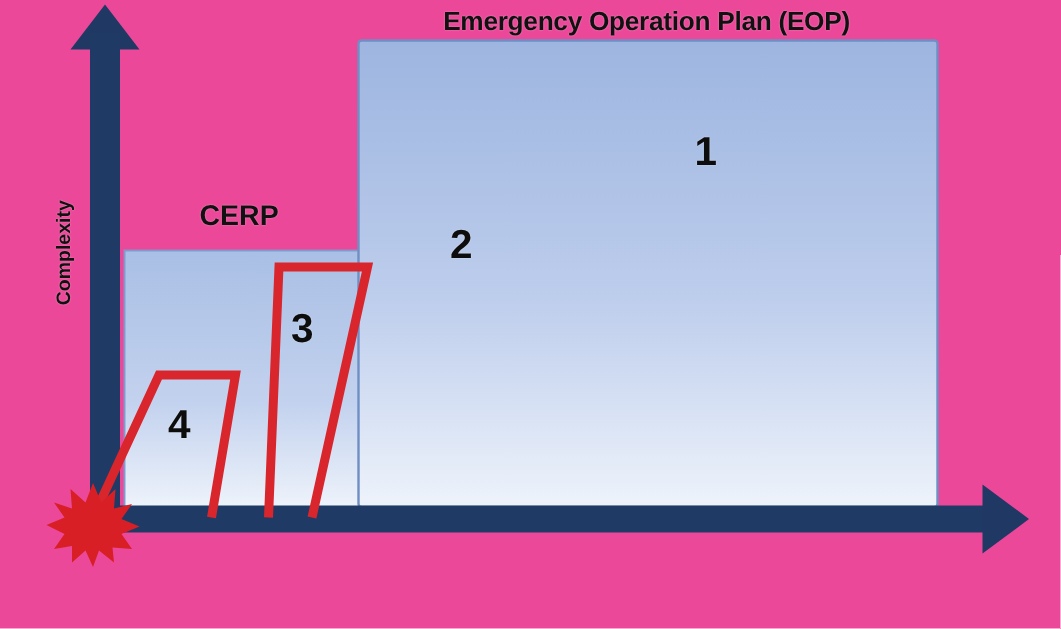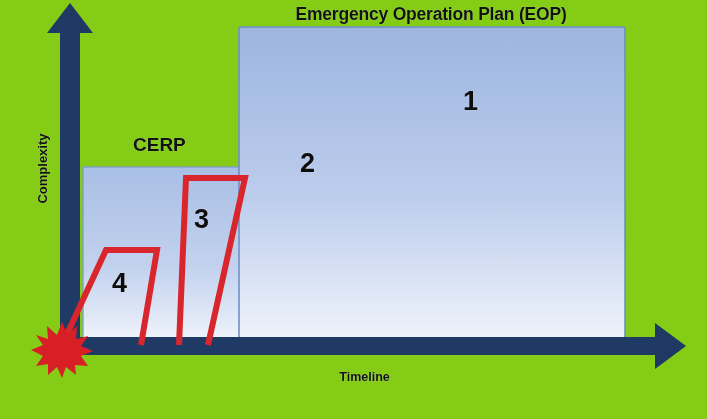--- a/index.html
+++ b/index.html
@@ -10,21 +10,21 @@
   body {
     width: 707px;
     height: 419px;
     font-family: "Liberation Sans", sans-serif;
     overflow: hidden;
   }
   #diagram {
     position: relative;
     width: 707px;
     height: 419px;
-    background: #84cc16;
+    background: #ec4899;
   }
   #diagram svg.canvas {
     position: absolute;
     left: 0;
     top: 0;
     width: 707px;
     height: 419px;
   }
   .lbl {
     position: absolute;
@@ -129,22 +129,19 @@
   </svg>
 
   <div class="lbl" id="title-eop">
     <span id="title-eop-inner">Emergency Operation Plan (EOP)</span>
   </div>
 
   <div class="lbl" id="label-cerp">CERP</div>
 
   <div class="lbl" id="label-complexity">Complexity</div>
 
-  <div class="lbl" id="label-timeline">
-    <span id="label-timeline-inner">Timeline</span>
-  </div>
 
   <div class="lbl num" id="num-1">1</div>
   <div class="lbl num" id="num-2">2</div>
   <div class="lbl num" id="num-3">3</div>
   <div class="lbl num" id="num-4">4</div>
 
 </div>
 
 </body></html>

